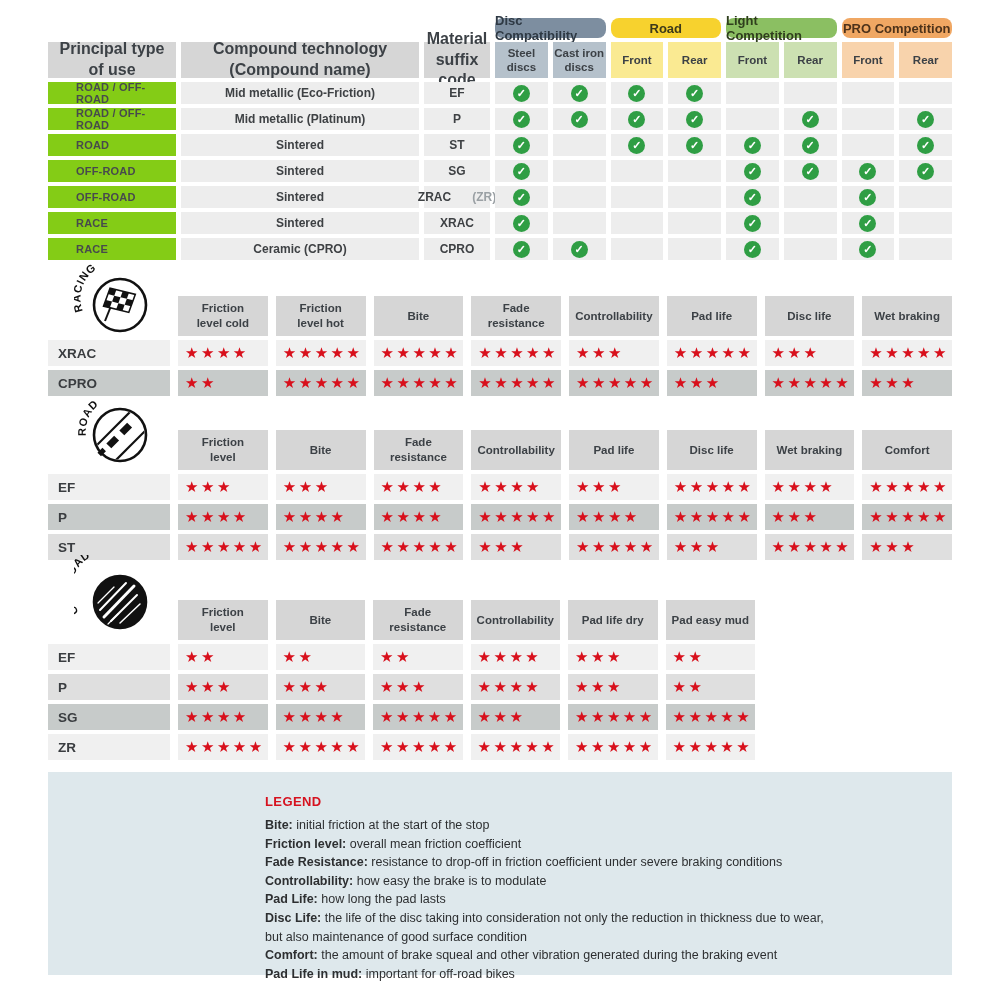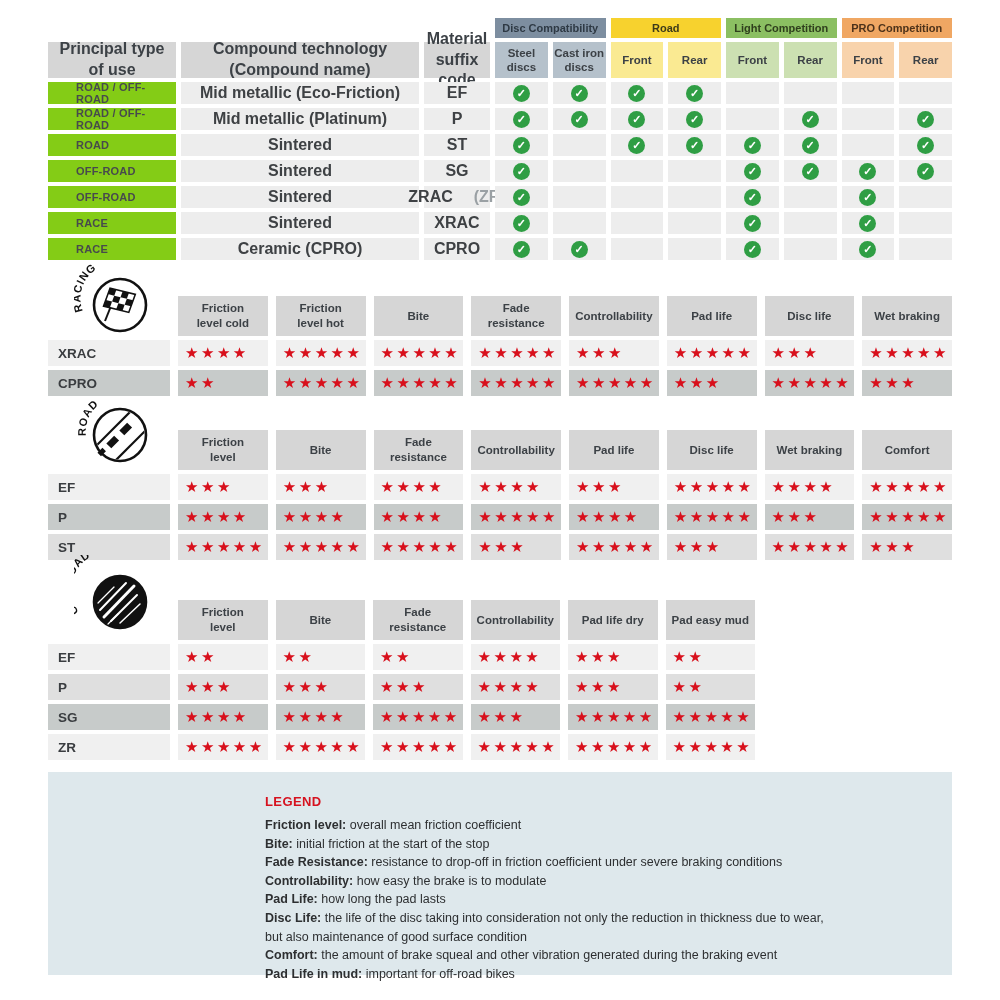--- a/index.html
+++ b/index.html
@@ -9,29 +9,29 @@
   
   #compat-grid {
     position:absolute; left:48px; top:18px; width:904px;
     display:grid;
     grid-template-columns:128px 238px 66px repeat(8, 1fr);
     grid-template-rows:20px 36px repeat(7, 22px);
     gap:4px 5px;
   }
   .ghost { background:transparent; }
   .gcell { grid-column:span 2; display:flex; align-items:center; justify-content:center;
-           font-size:11px; font-weight:bold; }
+           font-size:13px; font-weight:bold;border-radius:8px; }
   .hcell { background:#d6d6d6; display:flex; flex-direction:column; align-items:center;
            justify-content:center; font-size:16px; font-weight:bold; color:#3c4146; line-height:1.3; text-align:center; }
   .scell { display:flex; flex-direction:column; align-items:center; justify-content:center;
            font-size:11.5px; font-weight:bold; color:#3c4146; line-height:1.25; text-align:center; }
   .ucell { background:#84cc16; display:flex; align-items:center; padding-left:28px;
            font-size:11px; font-weight:bold; color:#474a4d; letter-spacing:0.2px; }
   .tcell, .ccell { background:#ededed; display:flex; align-items:center; justify-content:center;
-           font-size:16px; font-weight:bold; color:#3e4144; }
+           font-size:12px; font-weight:bold; color:#3e4144; }
   .code-note { color:#9aa0a4; font-weight:bold; margin-left:21px; }
   .kcell { background:#ededed; display:flex; align-items:center; justify-content:center; }
   .check { width:17px; height:17px; border-radius:50%; background:#2f9e44; color:#fff;
            font-size:11px; font-weight:bold; display:flex; align-items:center; justify-content:center;
            line-height:1; }
 
   
   .rgrid { position:absolute; display:grid; gap:4px 8px; grid-auto-rows:26px; grid-template-rows:40px; }
   #grid-racing  { left:48px; top:296px; width:904px; grid-template-columns:122px repeat(8, 1fr); }
   #grid-road    { left:48px; top:430px; width:904px; grid-template-columns:122px repeat(8, 1fr); }
@@ -606,22 +606,22 @@
         <span class="stars">★★★★★</span>
       </div>
       <div class="rstars tone-light">
         <span class="stars">★★★★★</span>
       </div>
     </div>
 
   <div id="legend">
     <div class="legend-title">LEGEND</div>
     <div id="legend-items">
+        <div class="legend-line"><span class="legend-term">Bite:</span><span> initial friction at the start of the stop</span></div>
         <div class="legend-line"><span class="legend-term">Friction level:</span><span> overall mean friction coefficient</span></div>
-        <div class="legend-line"><span class="legend-term">Bite:</span><span> initial friction at the start of the stop</span></div>
         <div class="legend-line"><span class="legend-term">Fade Resistance:</span><span> resistance to drop-off in friction coefficient under severe braking conditions</span></div>
         <div class="legend-line"><span class="legend-term">Controllability:</span><span> how easy the brake is to modulate</span></div>
         <div class="legend-line"><span class="legend-term">Pad Life:</span><span> how long the pad lasts</span></div>
         <div class="legend-line"><span class="legend-term">Disc Life:</span><span> the life of the disc taking into consideration not only the reduction in thickness due to wear,</span></div>
         <div class="legend-line">but also maintenance of good surface condition</div>
         <div class="legend-line"><span class="legend-term">Comfort:</span><span> the amount of brake squeal and other vibration generated during the braking event</span></div>
         <div class="legend-line"><span class="legend-term">Pad Life in mud:</span><span> important for off-road bikes</span></div>
       </div>
   </div>
 

